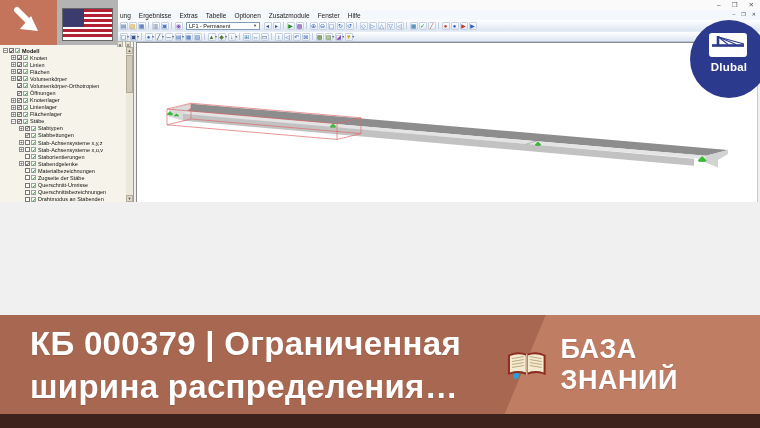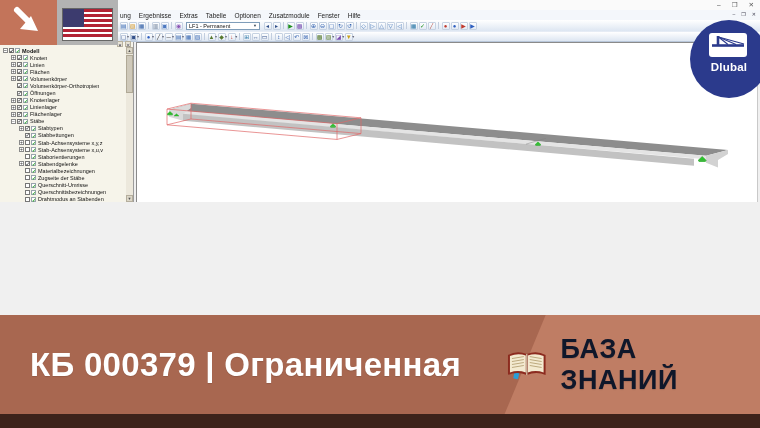--- a/index.html
+++ b/index.html
@@ -70,21 +70,21 @@
           font-weight:bold;font-size:11.5px;letter-spacing:0.2px;}
 
   
   .banner{position:absolute;left:0;top:315px;width:760px;height:99px;background:#a86750;z-index:50;overflow:hidden;}
   .banner .light{position:absolute;inset:0;background:#bf7d64;
           clip-path:polygon(71.8% 0,100% 0,100% 100%,66.4% 100%);}
   .banner .title{position:absolute;left:30px;top:0;height:99px;display:flex;flex-direction:column;justify-content:center;
           color:#ffffff;font-weight:bold;font-size:33px;line-height:43px;letter-spacing:0.3px;
           text-shadow:0 1px 1px rgba(0,0,0,0.12);}
   .banner .kb{position:absolute;left:506px;top:0;height:99px;display:flex;align-items:center;gap:13px;}
-  .banner .kb .label{color:#0f172a;font-weight:bold;font-size:27px;letter-spacing:0.5px;
+  .banner .kb .label{color:#ffffff;font-weight:bold;font-size:27px;letter-spacing:0.5px;
           text-shadow:0 1px 1px rgba(0,0,0,0.12);}
   .strip{position:absolute;left:0;top:414px;width:760px;height:14px;background:#3d231b;z-index:50;}
 </style>
 </head>
 <body>
 
 <div id="page">
 
   <div class="app">
 
@@ -414,20 +414,21 @@
         <line x1="9.5" y1="4" x2="35" y2="11" stroke="#2b3a8c" stroke-width="1.1"></line>
       </svg>
     </div>
     <div class="word">Dlubal</div>
   </div>
 
   <div class="banner">
     <div class="light"></div>
     <div class="title">
       <span>КБ 000379 | Ограниченная</span>
+      <span>ширина распределения…</span>
     </div>
     <div class="kb">
       <svg width="42" height="32" viewBox="0 0 42 32">
         <rect x="8" y="22" width="5" height="8" rx="1" fill="#2a9fd8" transform="rotate(12 10 26)"></rect>
         <path d="M2,6 Q11,1 21,5 Q31,1 40,6 L40,26 Q31,22 21,26 Q11,22 2,26 Z" fill="#8c2b1f"></path>
         <path d="M4,7 Q12,3.5 20,6.5 L20,23.5 Q12,20.5 4,23.5 Z" fill="#f3ead0"></path>
         <path d="M22,6.5 Q30,3.5 38,7 L38,23.5 Q30,20.5 22,23.5 Z" fill="#f3ead0"></path>
         <g stroke="#bba87c" stroke-width="1">
           <line x1="6" y1="9.5" x2="18" y2="7.5"></line>
             <line x1="6" y1="12.5" x2="18" y2="10.5"></line>

